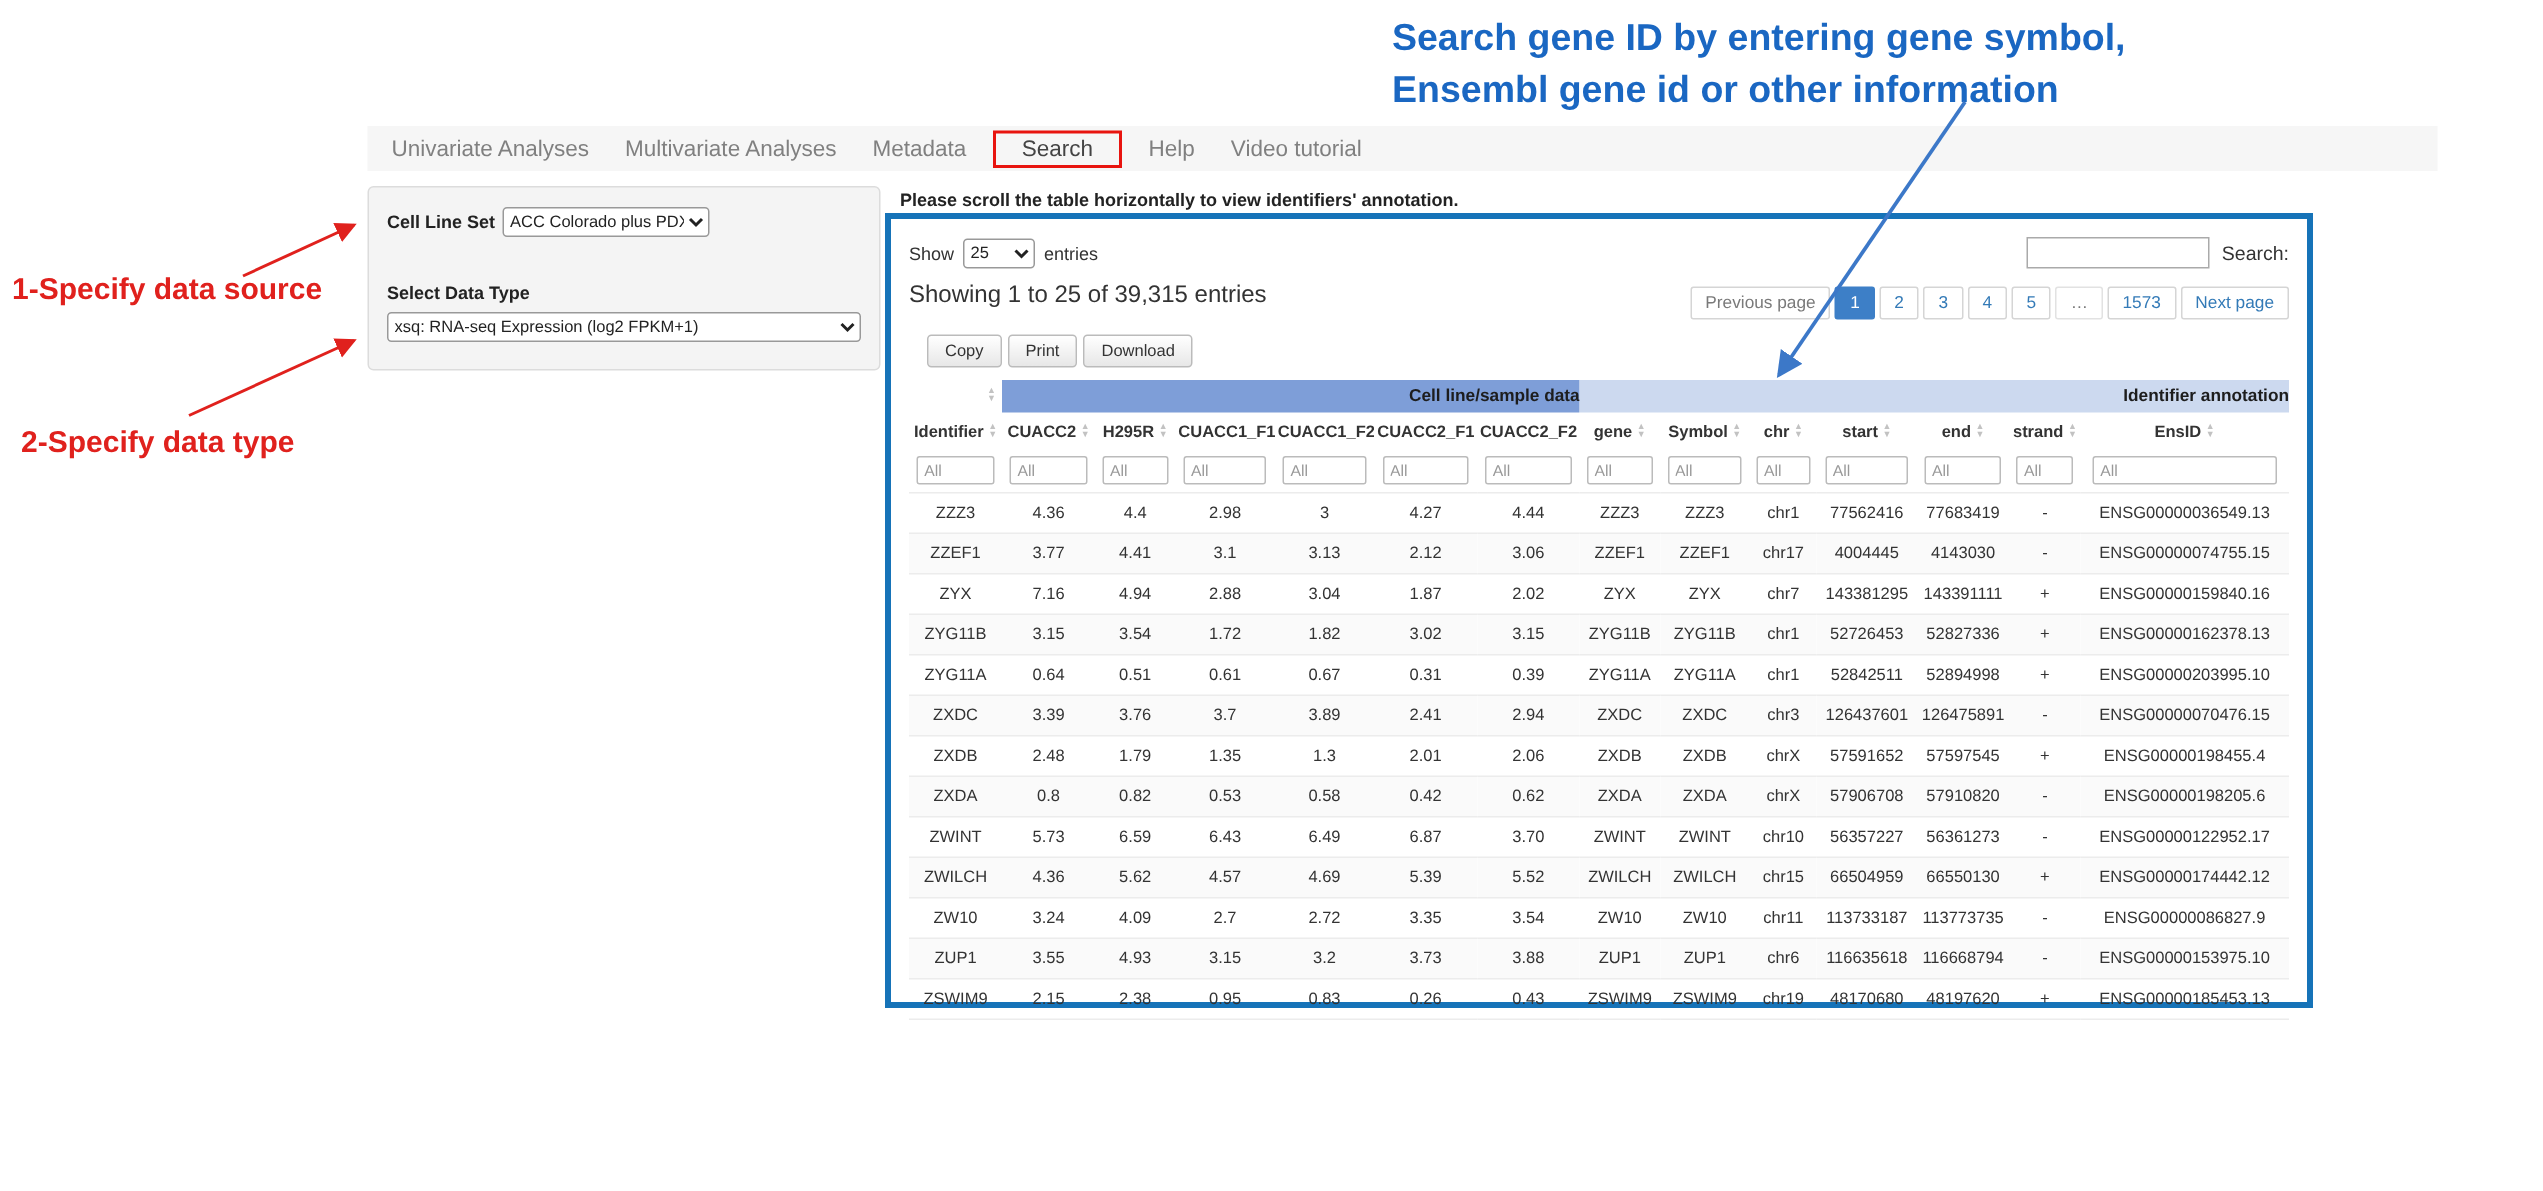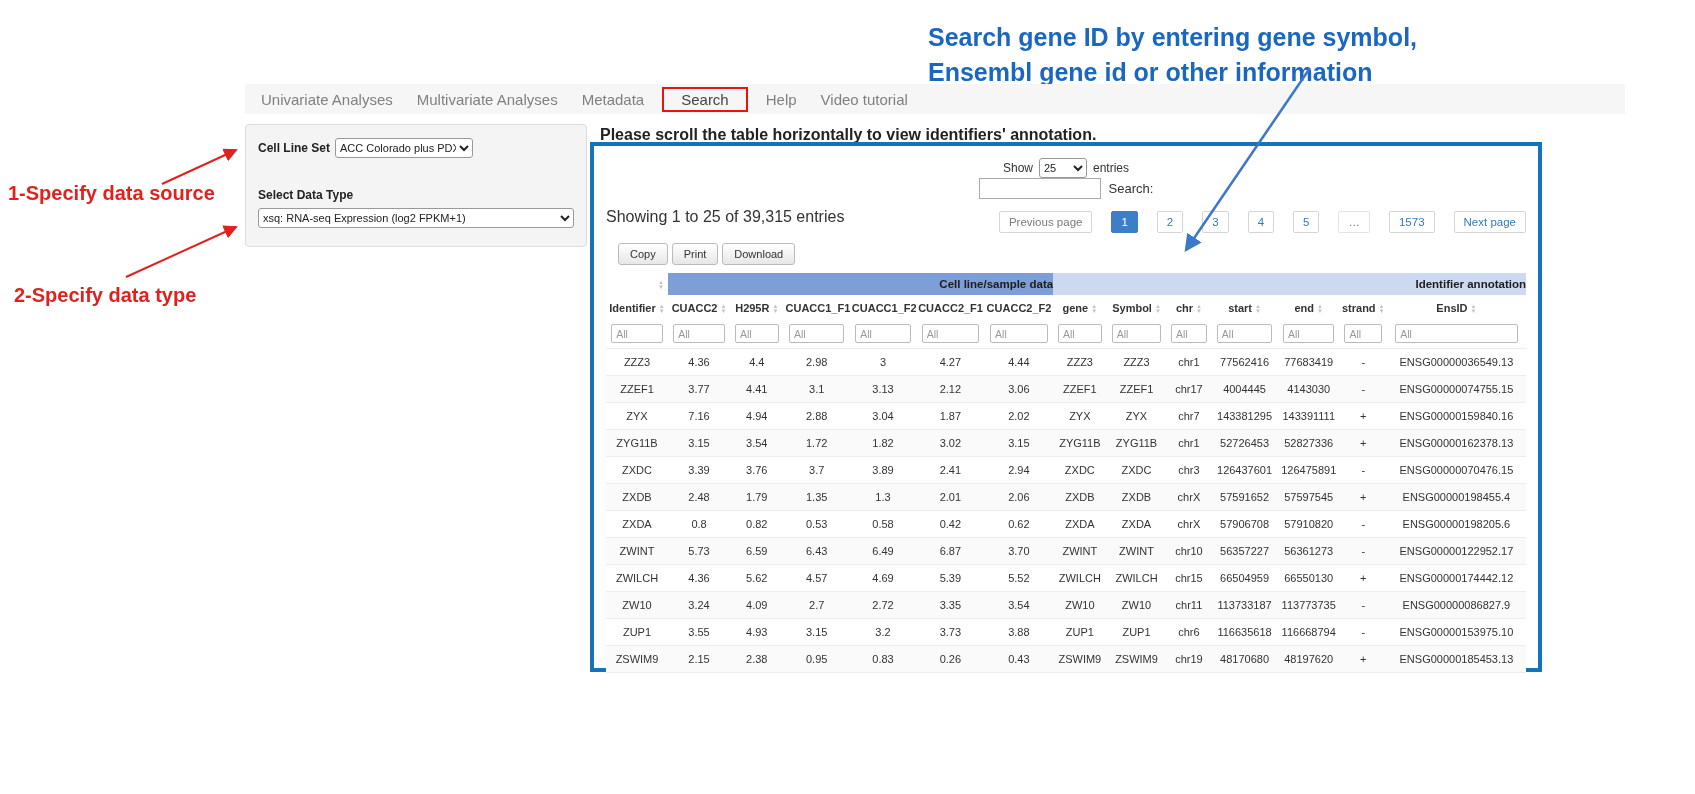--- a/index.html
+++ b/index.html
@@ -4,21 +4,21 @@
 <style>
   * { margin:0; padding:0; box-sizing:border-box; }
   html,body { width:1695px; height:794px; }
   body {
     position:relative; overflow:hidden; background:#fff;
     font-family:"Liberation Sans", sans-serif; color:#333;
   }
 
   
   .blue-note {
-    position:absolute; left:928px; top:20px; width:560px;
+    position:absolute; left:928px; top:8px; width:560px;
     font-size:25px; font-weight:bold; color:#1a67c2; line-height:1.4;
   }
   .red-note { position:absolute; font-size:20px; font-weight:bold; color:#e0211d; }
   .red-note-1 { left:8px; top:182px; }
   .red-note-2 { left:14px; top:284px; }
   #arrows { position:absolute; left:0; top:0; z-index:50; pointer-events:none; }
 
   
   .navbar {
     position:absolute; left:245px; top:84px; width:1380px; height:30px;
@@ -37,34 +37,34 @@
     background:#f4f4f4; border:1px solid #dcdcdc; border-radius:4px; padding:13px 12px;
   }
   .panel-line { display:flex; align-items:center; gap:5px; }
   .panel-label { font-size:12px; font-weight:bold; color:#222; }
   .panel-label-2 { margin-top:30px; display:block; }
   select { font-size:11px; color:#222; border:1px solid #999; background:#fff; border-radius:3px; height:20px; }
   .cell-line-select { width:138px; }
   .data-type-select { width:100%; margin-top:6px; }
 
   
-  .scroll-note { position:absolute; left:600px; top:126px; font-size:16px; font-weight:bold; color:#222; }
+  .scroll-note { position:absolute; left:600px; top:126px; font-size:12px; font-weight:bold; color:#222; }
   .main-box {
     position:absolute; left:590px; top:142px; width:952px; height:530px;
     border:4px solid #1673b8; background:#fff; padding:10px 12px;
   }
-  .row1 { display:flex; justify-content:space-between; align-items:center; margin-top:2px;flex-direction:column; }
+  .row1 { display:flex; justify-content:space-between; align-items:center; margin-top:2px; }
   .show-entries { display:flex; align-items:center; gap:6px; font-size:12px; color:#333; }
   .page-len-select { width:48px; }
   .search-wrap { display:flex; align-items:center; gap:8px; }
   .search-input { width:122px; height:21px; border:1px solid #aaa; font-size:12px; padding:2px 4px; }
   .search-label { font-size:13px; color:#333; }
   .row2 { display:flex; justify-content:space-between; align-items:flex-start; }
   .info-line { font-size:16px; color:#333; margin-top:9px; }
-  .pagination { display:flex; gap:19px; margin-top:12px; }
+  .pagination { display:flex; gap:3px; margin-top:12px; }
   .page-btn {
     font-size:11.5px; padding:4px 9px; border:1px solid #d5d5d5; background:#fff;
     color:#337ab7; cursor:pointer; border-radius:2px; font-family:inherit;
   }
   .page-btn.muted { color:#7a7a7a; }
   .page-btn.active { background:#3d7fc7; border-color:#3d7fc7; color:#fff; }
   .page-btn.ellipsis { color:#777; border-color:#e2e2e2; cursor:default; }
   .row3 { margin-top:10px;padding-left:12px; }
   .dt-button {
     font-size:11px; color:#333; padding:4px 11px; margin-right:4px; cursor:pointer;
@@ -304,20 +304,36 @@
           <td>3.15</td>
           <td>ZYG11B</td>
           <td>ZYG11B</td>
           <td>chr1</td>
           <td>52726453</td>
           <td>52827336</td>
           <td>+</td>
           <td>ENSG00000162378.13</td>
         </tr>
         <tr>
+          <td>ZYG11A</td>
+          <td>0.64</td>
+          <td>0.51</td>
+          <td>0.61</td>
+          <td>0.67</td>
+          <td>0.31</td>
+          <td>0.39</td>
+          <td>ZYG11A</td>
+          <td>ZYG11A</td>
+          <td>chr1</td>
+          <td>52842511</td>
+          <td>52894998</td>
+          <td>+</td>
+          <td>ENSG00000203995.10</td>
+        </tr>
+        <tr>
           <td>ZXDC</td>
           <td>3.39</td>
           <td>3.76</td>
           <td>3.7</td>
           <td>3.89</td>
           <td>2.41</td>
           <td>2.94</td>
           <td>ZXDC</td>
           <td>ZXDC</td>
           <td>chr3</td>

